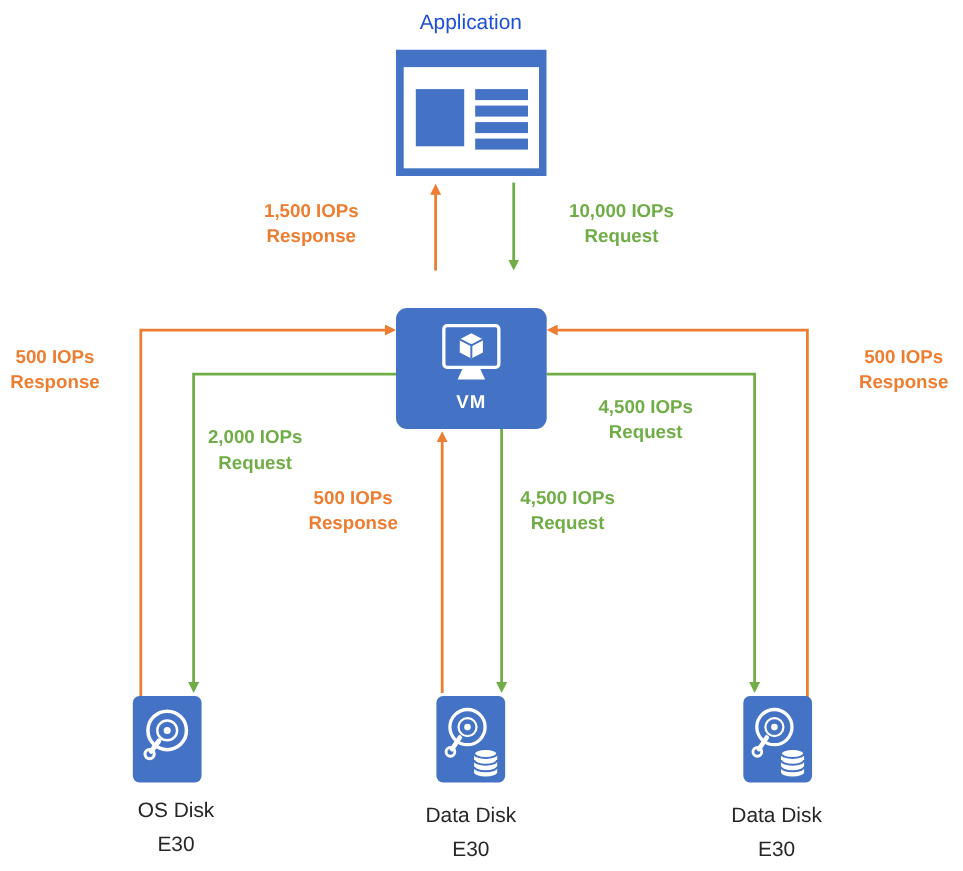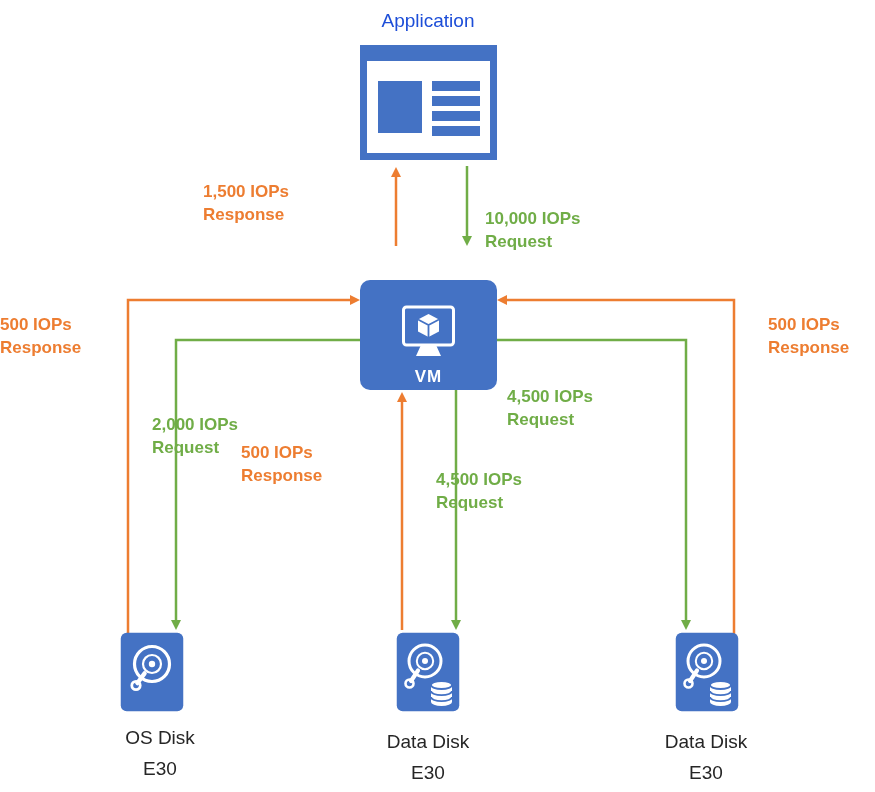--- a/index.html
+++ b/index.html
@@ -5,26 +5,26 @@
   * { margin:0; padding:0; box-sizing:border-box; }
   :root { --orange:#ED7D31; --green:#70AD47; --blue:#4472C4; }
   body { font-family:"Liberation Sans", sans-serif; background:#ffffff; }
   .stage { position:relative; width:875px; height:792px; background:#ffffff; overflow:hidden; }
   .abs { position:absolute; }
   svg.layer { position:absolute; left:0; top:0; }
   .arrow { fill:none; stroke-width:2.5px; }
   .arrow.orange { stroke:var(--orange,#ED7D31); }
   .arrow.green { stroke:var(--green,#70AD47); }
   .node-title { position:absolute; font-size:19px; color:#1d4ed8; text-align:center; }
-  .flow-label { position:absolute; text-align:left; font-weight:bold; font-size:17px; line-height:23px; }
+  .flow-label { position:absolute; text-align:center; font-weight:bold; font-size:17px; line-height:23px; }
   .flow-label span { display:block; }
   .orange-text { color:var(--orange,#ED7D31); }
-  .green-text { color:var(--green,#70AD47);margin-top:27px; }
+  .green-text { color:var(--green,#70AD47); }
   .vm-box { position:absolute; background:var(--blue,#4472C4); border-radius:10px;
-            display:flex; flex-direction:column; align-items:center; padding-top:19px; }
+            display:flex; flex-direction:column; align-items:center; padding-top:8px; }
   .vm-label { color:#ffffff; font-weight:bold; font-size:17px; letter-spacing:1px; margin-top:2px; }
   .disk-label { position:absolute; text-align:center; font-size:19px; color:#262626; line-height:31px; }
   .disk-label span { display:block; }
   .blue-fill { fill:var(--blue,#4472C4); }
   .blue-stroke { stroke:var(--blue,#4472C4); }
 </style>
 </head>
 <body>
 
 <div class="stage">

